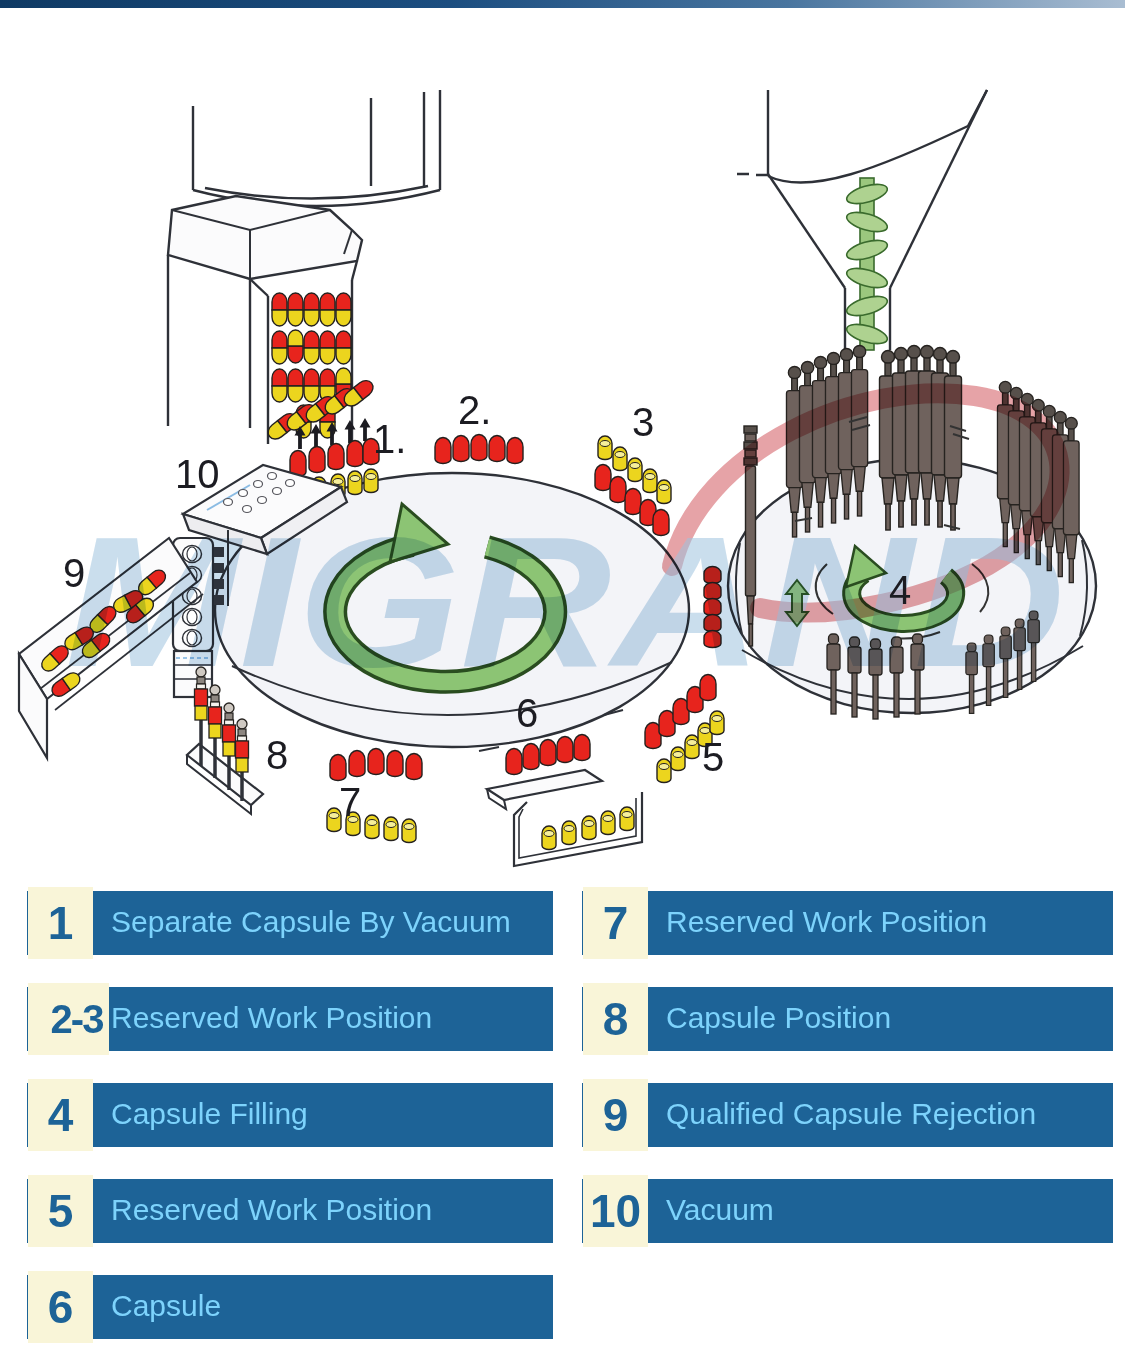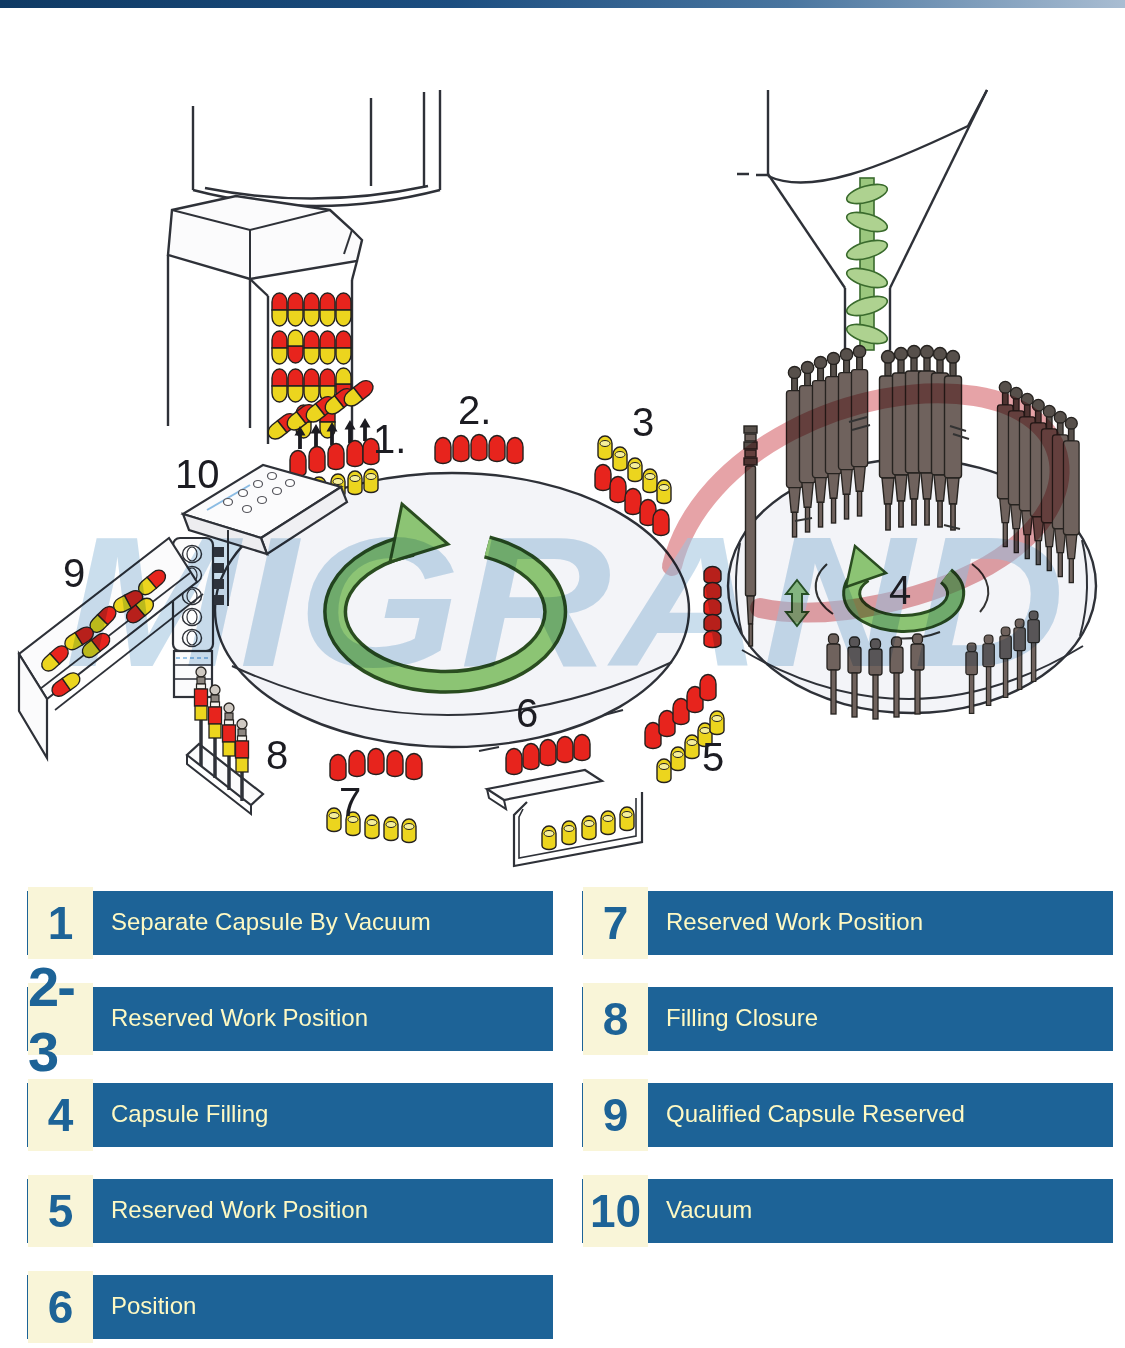--- a/index.html
+++ b/index.html
@@ -19,23 +19,23 @@
   .col-left{left:27px;width:526px;}
   .col-right{left:582px;width:531px;}
   .lrow{
     position:relative;height:64px;margin-bottom:32px;background:#1d6397;
   }
   .numbox{
     position:absolute;left:1px;top:-4px;width:65px;height:72px;background:#f9f5d8;
     display:flex;align-items:center;justify-content:center;
     color:#1d6397;font-weight:bold;font-size:46px;
   }
-  .numbox.small{font-size:56px;letter-spacing:-2px;}
+  .numbox.small{font-size:40px;letter-spacing:-2px;padding-left:16px;}
   .llabel{
-    display:block;padding-left:84px;line-height:62px;color:#fef9c3;font-size:24px;
+    display:block;padding-left:84px;line-height:62px;color:#7dd3fc;font-size:30px;
     white-space:nowrap;overflow:hidden;
   }
 </style>
 </head>
 <body>
 
 <div class="topbar"></div>
 
 <div class="diagram-wrap">
 <svg width="1125" height="883" viewBox="0 10 1125 883" xmlns="http://www.w3.org/2000/svg">
@@ -458,35 +458,35 @@
     </div>
     <div class="lrow">
       <span class="llabel">Capsule Filling</span>
       <span class="numbox">4</span>
     </div>
     <div class="lrow">
       <span class="llabel">Reserved Work Position</span>
       <span class="numbox">5</span>
     </div>
     <div class="lrow">
-      <span class="llabel">Position</span>
+      <span class="llabel">Capsule</span>
       <span class="numbox">6</span>
     </div>
   </div>
   <div class="col col-right">
     <div class="lrow">
       <span class="llabel">Reserved Work Position</span>
       <span class="numbox">7</span>
     </div>
     <div class="lrow">
-      <span class="llabel">Filling Closure</span>
+      <span class="llabel">Capsule Position</span>
       <span class="numbox">8</span>
     </div>
     <div class="lrow">
-      <span class="llabel">Qualified Capsule Reserved</span>
+      <span class="llabel">Qualified Capsule Rejection</span>
       <span class="numbox">9</span>
     </div>
     <div class="lrow">
       <span class="llabel">Vacuum</span>
       <span class="numbox">10</span>
     </div>
   </div>
 </div>
 
 </body></html>

